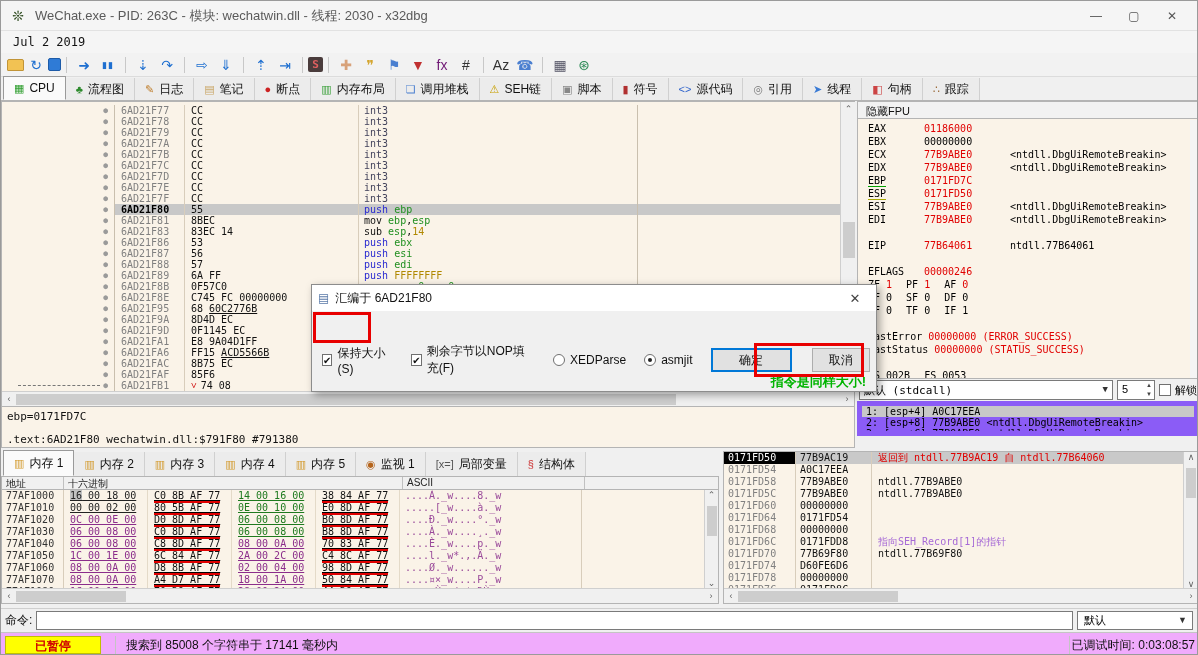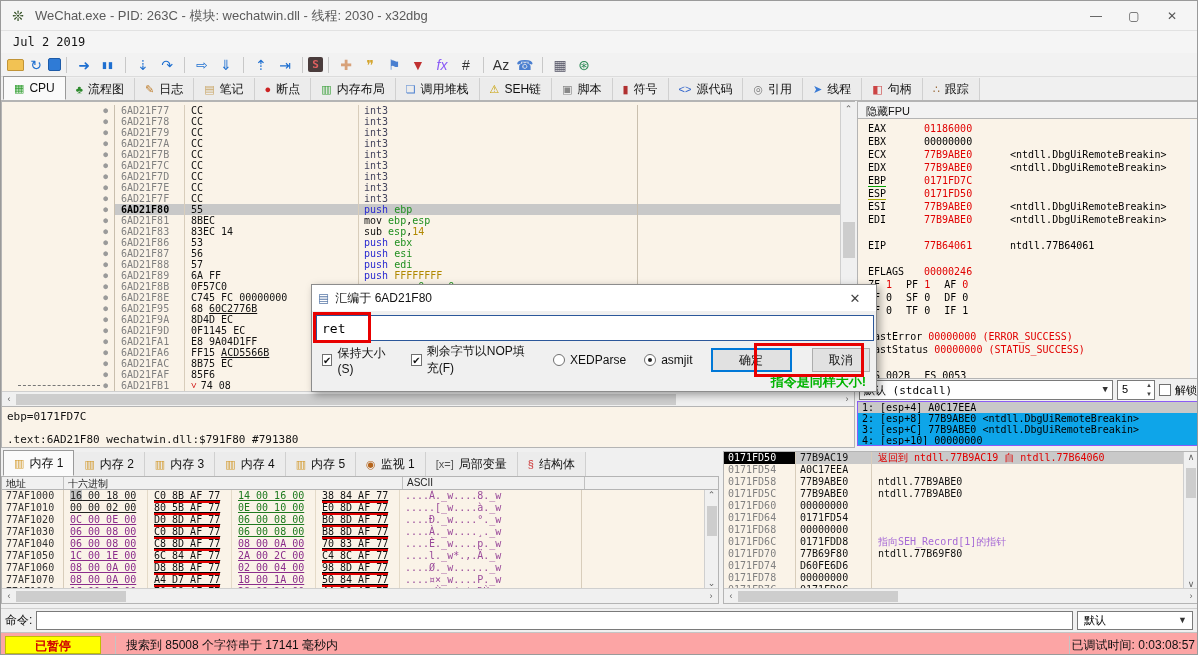--- a/index.html
+++ b/index.html
@@ -83,21 +83,21 @@
   .rnote{color:#000;}
   .fpair{margin-right:14px;}
   .reg-scroll{position:absolute;right:1px;top:19px;width:8px;height:258px;background:#f4f4f4;}
   .calling-row{position:absolute;left:0;top:278px;width:342px;height:22px;display:flex;align-items:center;gap:4px;padding:0 2px;}
   .combo{flex:1;height:20px;background:#fff;border:1px solid #7a7a7a;font-size:11px;padding:2px 4px;position:relative;font-family:"DejaVu Sans Mono",monospace;}
   .combo .arr{position:absolute;right:4px;top:3px;font-size:9px;color:#333;}
   .spin{width:38px;height:20px;background:#fff;border:1px solid #7a7a7a;font-size:11px;padding:2px 4px;position:relative;}
   .spin .arrs{position:absolute;right:2px;top:0;font-size:6px;color:#444;line-height:9px;}
   .chk-row{display:flex;align-items:center;gap:4px;font-size:11px;}
   .chkbox{width:12px;height:12px;border:1px solid #707070;background:#fff;display:inline-block;text-align:center;line-height:11px;font-size:10px;color:#111;}
-  .args{position:absolute;left:0;top:300px;width:342px;height:45px;background:#0ea5e9;border:1px solid #8b5cf6;overflow:hidden;font:10px "DejaVu Sans Mono",monospace;}
+  .args{position:absolute;left:0;top:300px;width:342px;height:35px;background:#8b5cf6;border:5px solid #8b5cf6;overflow:hidden;font:10px "DejaVu Sans Mono",monospace;}
   .arg-row{height:11px;line-height:11px;padding-left:4px;white-space:pre;}
   .arg-row.sel{background:#c8c8c8;}
 
   
   .bottom{position:absolute;left:0;top:447px;width:100%;height:160px;background:#f0f0f0;}
   .bottabs{position:absolute;left:2px;top:2px;height:26px;display:flex;align-items:flex-end;}
   .dump{position:absolute;left:0;top:28px;width:718px;height:128px;background:#faf3e8;border:1px solid #b4b4b4;}
   .dump-head{height:13px;background:#f0f0f0;border-bottom:1px solid #b4b4b4;font-size:10px;color:#222;display:flex;}
   .dh-addr{width:62px;padding-left:4px;border-right:1px solid #c0c0c0;}
   .dh-hex{width:339px;padding-left:4px;border-right:1px solid #c0c0c0;}
@@ -135,21 +135,21 @@
   .bottabs .tab.active{height:26px;background:#fafafa;}
 
   
   .cmdbar{position:absolute;left:0;top:607px;width:100%;height:24px;background:#f0f0f0;display:flex;align-items:center;padding:0 4px;gap:4px;border-top:1px solid #cfcfcf;}
   .cmd-label{font-size:12px;color:#111;flex:none;}
   .cmd-input{flex:1;height:19px;background:#fff;border:1px solid #7a7a7a;font:11px "DejaVu Sans Mono",monospace;padding:0 4px;}
   .cmd-combo{width:116px;height:19px;background:#fff;border:1px solid #7a7a7a;font-size:11px;padding:1px 6px;position:relative;}
   .cmd-combo .arr{position:absolute;right:5px;top:3px;font-size:9px;color:#333;}
 
   
-  .statusbar{position:absolute;left:0;top:631px;width:100%;height:24px;background:#fca5a5;border-top:1px solid #c4c4c4;display:flex;align-items:center;font-size:12px;}
+  .statusbar{position:absolute;left:0;top:631px;width:100%;height:24px;background:#f0abfc;border-top:1px solid #c4c4c4;display:flex;align-items:center;font-size:12px;}
   .st-badge{width:96px;height:18px;margin-left:4px;background:#ffff00;color:#d00000;font-weight:bold;text-align:center;line-height:18px;border:1px solid #c0c000;}
   .st-msg{margin-left:14px;color:#111;flex:1;border-left:1px solid #c4c4c4;padding-left:10px;height:18px;line-height:18px;}
   .st-time{border-left:1px solid #c4c4c4;padding:0 2px;height:18px;line-height:18px;color:#111;white-space:nowrap;}
 
   
   .dialog{position:absolute;left:310px;top:283px;width:566px;height:108px;background:#f0f0f0;border:1px solid #8c8c8c;box-shadow:3px 3px 8px rgba(0,0,0,0.35);z-index:10;}
   .dlg-title{height:26px;background:#ffffff;display:flex;align-items:center;padding:0 6px;font-size:12px;color:#111;}
   .dlg-ico{margin-right:6px;color:#5a7aa8;font-size:12px;}
   .dlg-title-text{flex:1;}
   .dlg-close{width:30px;text-align:center;color:#444;font-size:13px;}
@@ -203,21 +203,21 @@
         <span class="tb-sep"></span>
         <span class="tb-btn" style="color: rgb(30, 111, 208);">⇡</span>
         <span class="tb-btn" style="color: rgb(30, 111, 208);">⇥</span>
         <span class="tb-sep"></span>
         <span class="tb-btn i-s">S</span>
         <span class="tb-sep"></span>
         <span class="tb-btn" style="color: rgb(216, 162, 122);">✚</span>
         <span class="tb-btn" style="color: rgb(212, 165, 46);">❞</span>
         <span class="tb-btn" style="color: rgb(74, 127, 208);">⚑</span>
         <span class="tb-btn" style="color: rgb(192, 48, 48);">▼</span>
-        <span class="tb-btn" style="color: #8b5cf6; font-style: italic;">fx</span>
+        <span class="tb-btn" style="color: #701a75; ">fx</span>
         <span class="tb-btn" style="color: rgb(51, 51, 51);">#</span>
         <span class="tb-sep"></span>
         <span class="tb-btn" style="color: rgb(51, 51, 51);">Az</span>
         <span class="tb-btn" style="color: rgb(74, 127, 208);">☎</span>
         <span class="tb-sep"></span>
         <span class="tb-btn" style="color: rgb(85, 85, 102);">▦</span>
         <span class="tb-btn" style="color: rgb(46, 139, 87);">⊛</span>
       </span>
     </div>
 
@@ -476,21 +476,20 @@
     <span class="st-msg">搜索到 85008 个字符串于 17141 毫秒内</span>
     <span class="st-time"><span>已调试时间:</span> <span>0:03:08:57</span></span>
   </div>
 
   <div class="dialog">
     <div class="dlg-title">
       <span class="dlg-ico">▤</span>
       <span class="dlg-title-text">汇编于 6AD21F80</span>
       <span class="dlg-close">✕</span>
     </div>
-    <input class="dlg-input" value="ret" style="">
     <div class="dlg-controls">
       <span class="dlg-chk">
           <span class="chkbox">✔</span>
           <span>保持大小(S)</span>
         </span>
       <span class="dlg-chk">
           <span class="chkbox">✔</span>
           <span>剩余字节以NOP填充(F)</span>
         </span>
       <span class="dlg-radio">

